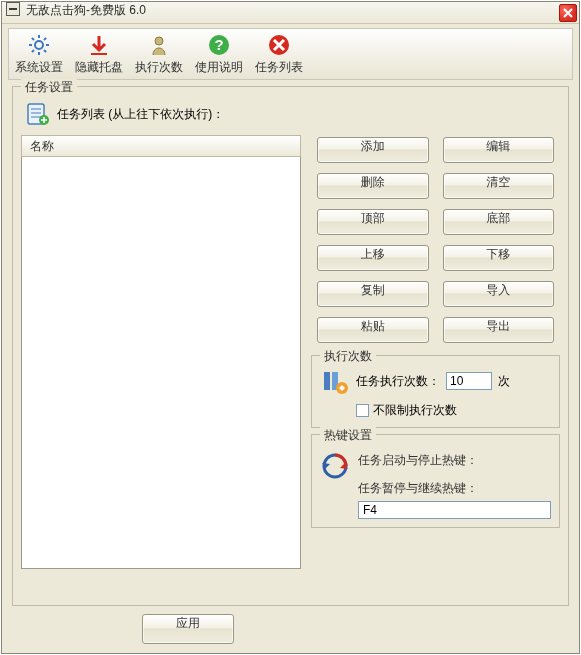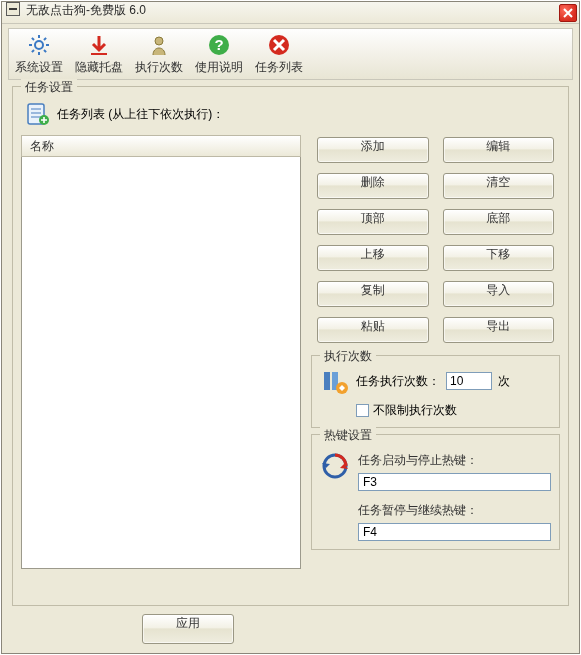--- a/index.html
+++ b/index.html
@@ -377,21 +377,20 @@
             <span class="hotkey-icon">
               <svg viewBox="0 0 30 30">
                   <circle cx="15" cy="15" r="11" fill="none" stroke="#2f5fa8" stroke-width="3"></circle>
                   <path d="M15 4a11 11 0 0 1 11 11" fill="none" stroke="#d42a1f" stroke-width="3"></path>
                   <polygon points="24,13 28,18 20,17" fill="#d42a1f"></polygon>
                   <polygon points="6,17 2,12 10,13" fill="#2f5fa8"></polygon>
                 </svg>
             </span>
             <div class="hotkey-fields">
               <span class="hk-label">任务启动与停止热键：</span>
-              <input class="hk-input" value="F3" style="">
               <span class="hk-label">任务暂停与继续热键：</span>
               <input class="hk-input" value="F4" style="">
             </div>
           </div>
         </div>
 
       </div>
     </div>
   </div>
 

